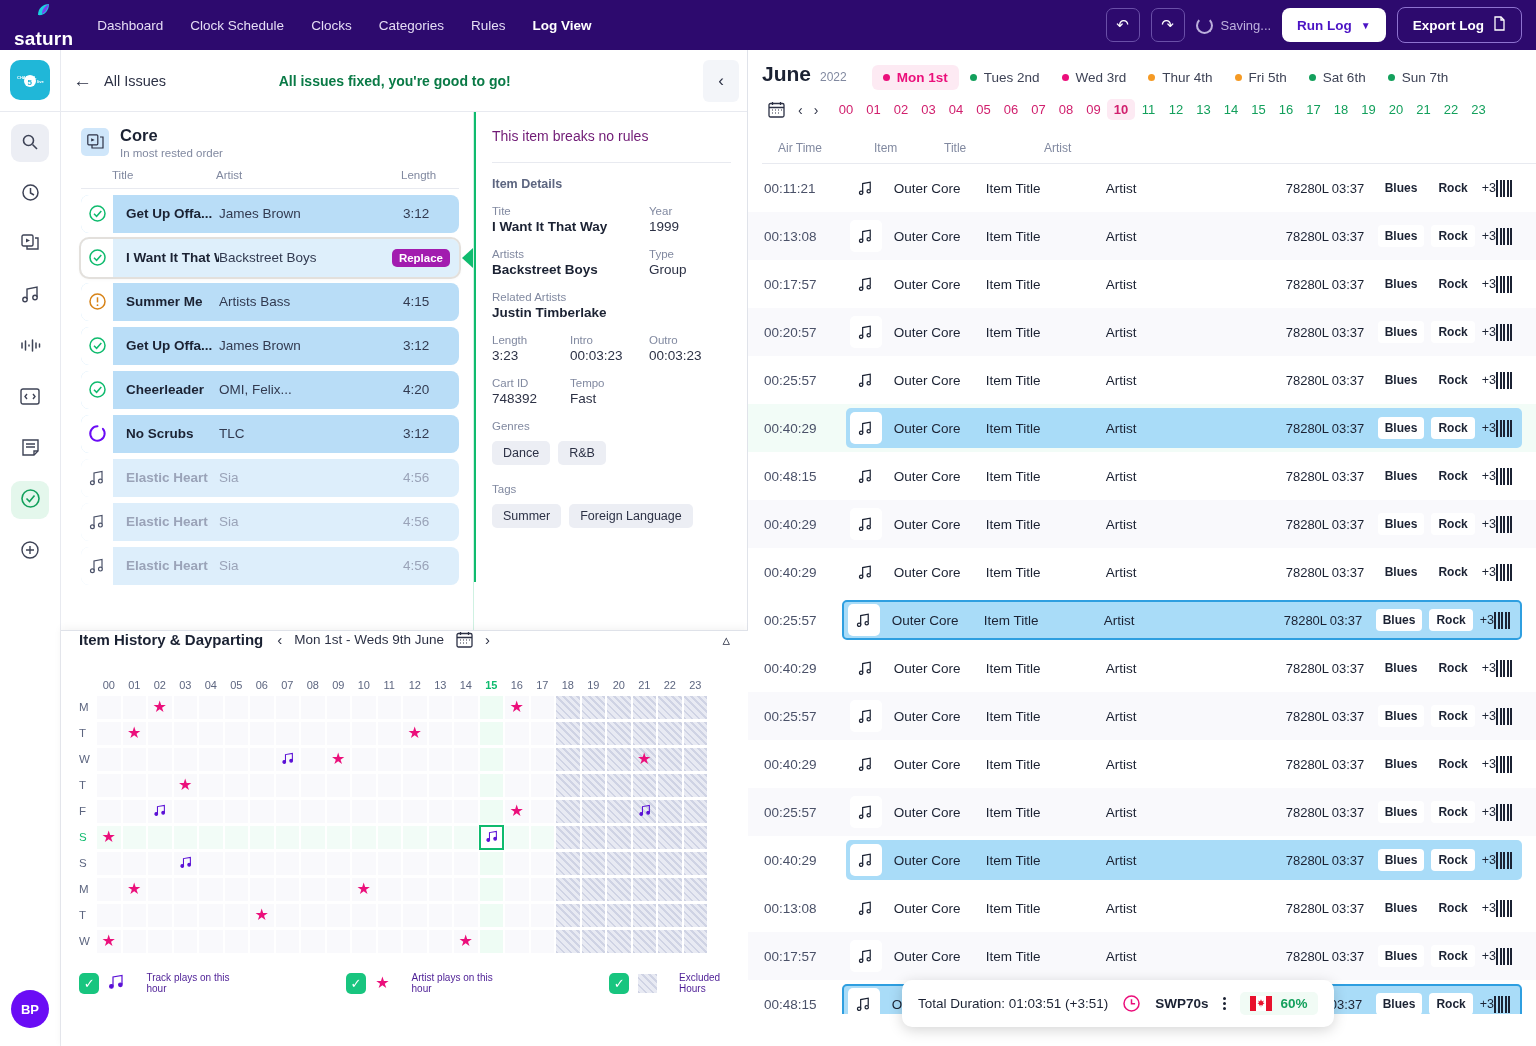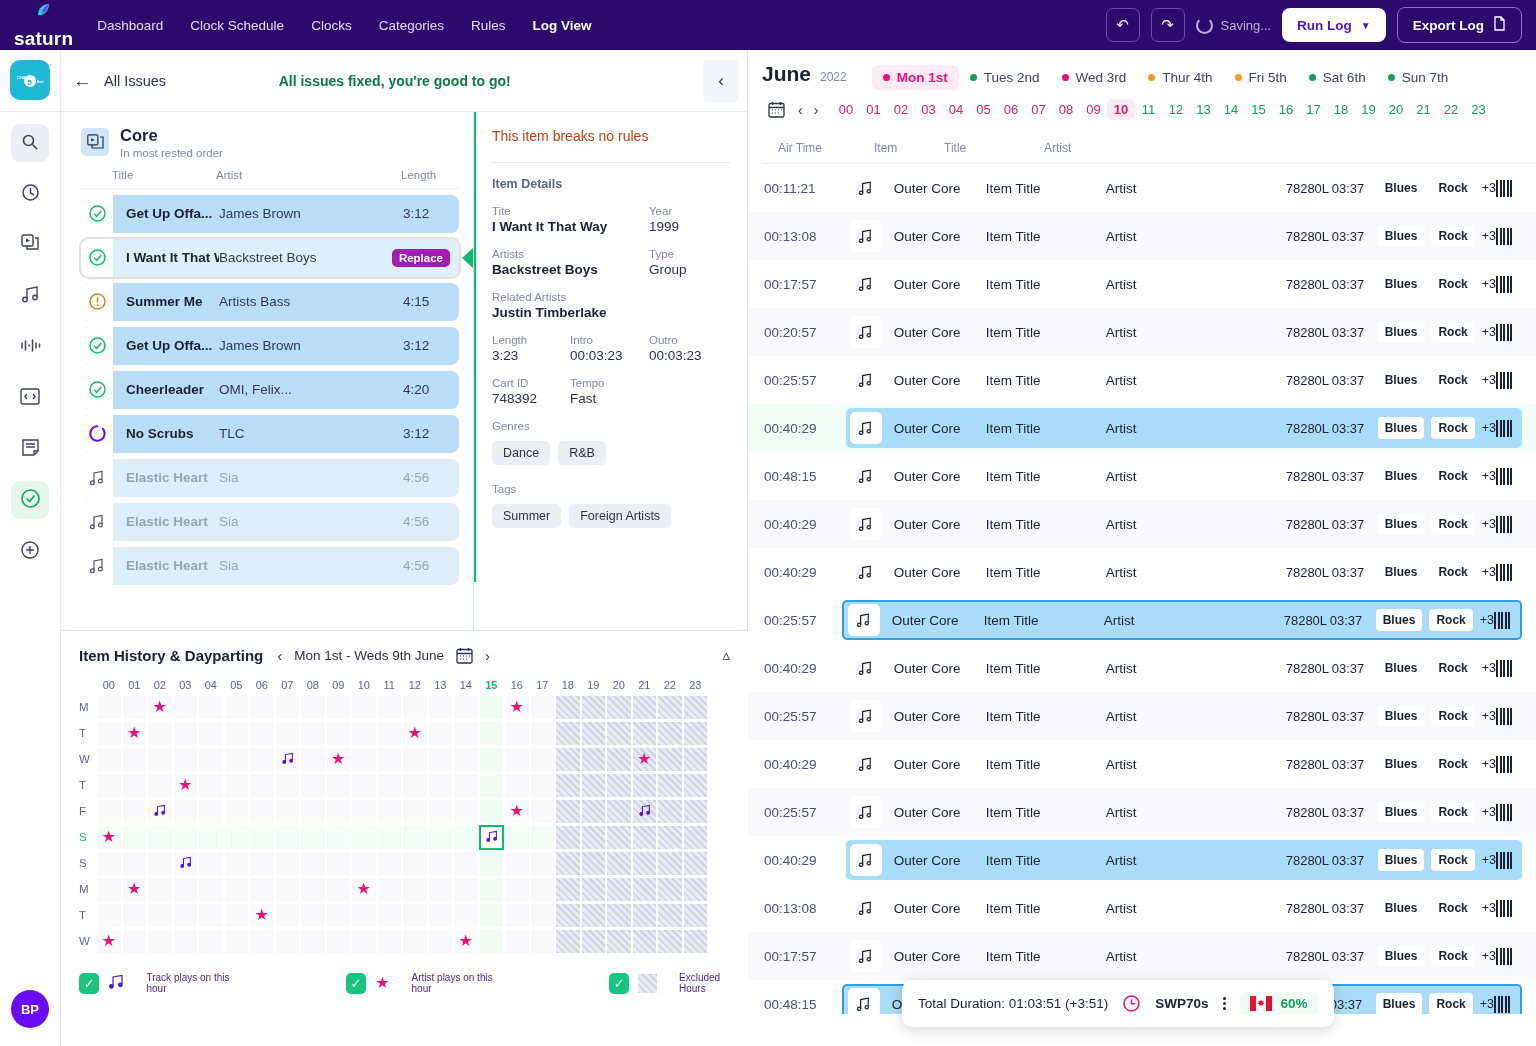--- a/index.html
+++ b/index.html
@@ -140,40 +140,40 @@
   .greenarrow {
     position: absolute; right: -14px; top: 9px; width: 0; height: 0;
     border-top: 10px solid transparent; border-bottom: 10px solid transparent;
     border-right: 11px solid #0fbb6e;
   }
 
   .details-col { flex: 1; padding: 16px 16px 0 18px; border-left: 1px solid #0fbb6e33; position: relative; }
   .details-col::before {
     content:""; position:absolute; left:0; top:0; width:2px; height:470px; background:#0fbb6e;
   }
-  .rules-ok { color: #c2410c; font-size: 14px; margin-bottom: 18px; }
+  .rules-ok { color: #701a75; font-size: 14px; margin-bottom: 18px; }
   .det-sep { height: 1px; background: #e8eaf0; margin: 0 0 14px 0; }
   .det-h { font-size: 12.5px; color: #5d6680; font-weight: 700; margin-bottom: 14px; }
   .det-grid { display: flex; margin-bottom: 14px; }
   .det-f { display: flex; flex-direction: column; }
   .det-lab { font-size: 11.5px; color: #8189a0; margin-bottom: 2px; }
   .det-val { font-size: 13.5px; color: #1b2233; font-weight: 700; }
   .det-val.reg { font-weight: 400; color: #2c3145; }
   .chip {
     display: inline-block; background: #eceef4; color: #2c3145; font-size: 12.5px;
     border-radius: 5px; padding: 5px 11px; margin-right: 8px; cursor: pointer;
   }
 
   
   .history {
     position: absolute; left: 61px; top: 630px; width: 687px; height: 416px;
     background: #fff; border-top: 1px solid #dfe2e9;
     box-shadow: 0 -2px 8px rgba(0,0,0,.05);
   }
-  .hist-head { display: flex; align-items: center; height: 48px; padding: 0 18px; gap: 14px; }
+  .hist-head { display: flex; align-items: flex-start; height: 48px; padding: 0 18px; gap: 14px; }
   .hist-title { font-size: 15px; font-weight: 700; color: #1b2233; }
   .hist-nav { display: flex; align-items: center; gap: 12px; color: #2c3145; }
   .hist-range { font-size: 13.5px; color: #2c3145; }
   .hist-chev { cursor: pointer; font-size: 15px; }
   .hist-collapse { margin-left: auto; cursor: pointer; font-size: 15px; color: #2c3145; }
 
   .grid-wrap { padding: 0 12px 0 18px; }
   .hour-row { display: flex; padding-left: 17px; margin-bottom: 3px; }
   .hour-cell {
     width: 25.5px; text-align: center; font-size: 11px; color: #5d6680;
@@ -637,21 +637,21 @@
           <div class="det-f">
             <span class="det-lab">Tempo</span>
             <span class="det-val reg">Fast</span>
           </div>
         </div>
 
         <div class="det-lab" style="margin-bottom:9px;">Genres</div>
         <div id="genre-chips" style="margin-bottom:18px;"><span class="chip">Dance</span><span class="chip">R&amp;B</span></div>
 
         <div class="det-lab" style="margin-bottom:9px;">Tags</div>
-        <div id="tag-chips"><span class="chip">Summer</span><span class="chip">Foreign Artists</span></div>
+        <div id="tag-chips"><span class="chip">Summer</span><span class="chip">Foreign Language</span></div>
       </div>
     </div>
   </div>
 
   <div class="history">
     <div class="hist-head">
       <span class="hist-title">Item History &amp; Dayparting</span>
       <div class="hist-nav">
         <span class="hist-chev">‹</span>
         <span class="hist-range">Mon 1st - Weds 9th June</span>

